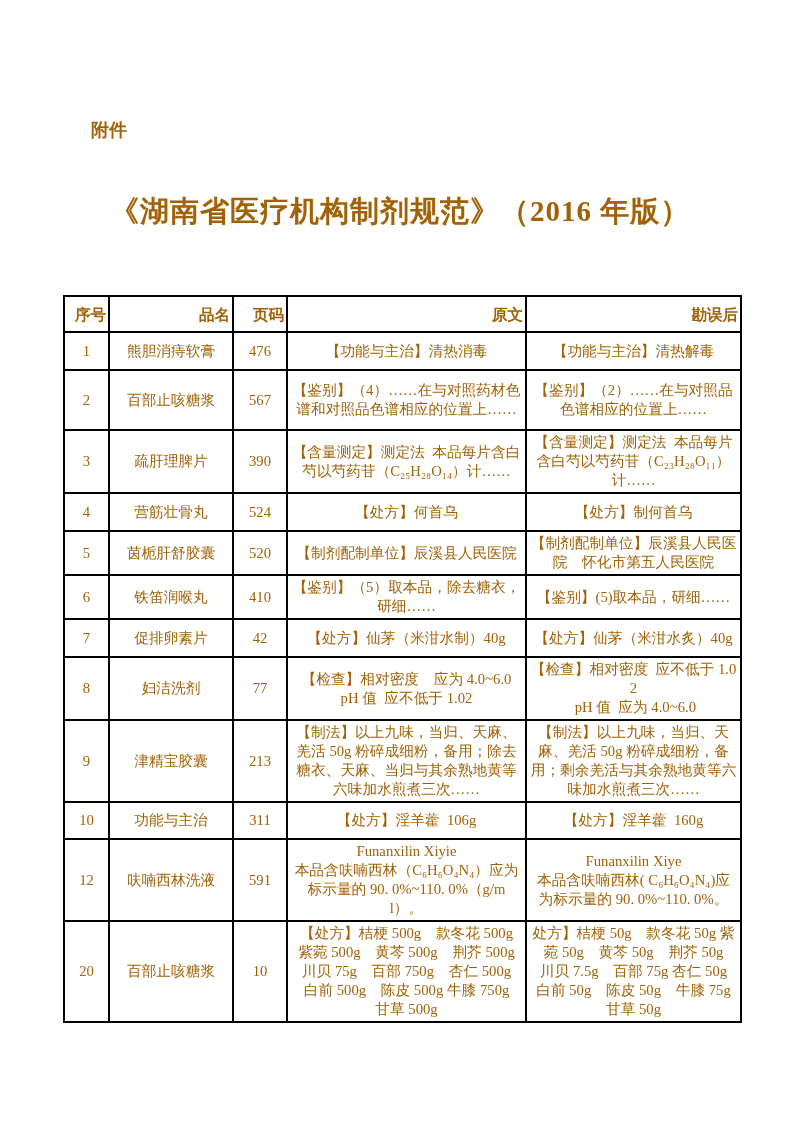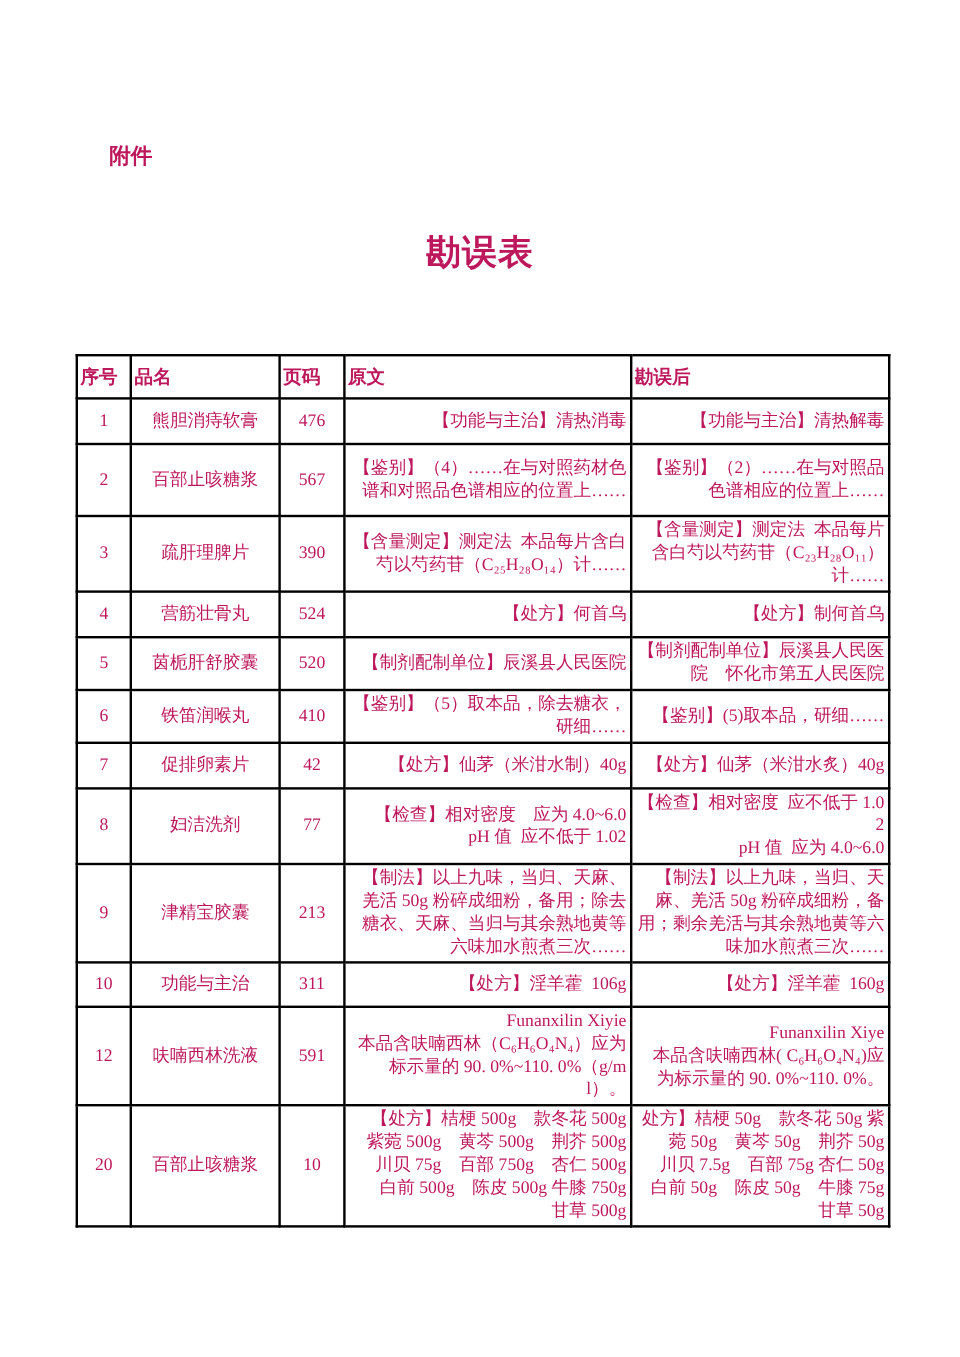--- a/index.html
+++ b/index.html
@@ -6,21 +6,21 @@
     margin: 0;
     padding: 0;
     background: #ffffff;
   }
   .page {
     position: relative;
     width: 800px;
     height: 1131px;
     background: #ffffff;
     font-family: "Liberation Serif", "DejaVu Serif", serif;
-    color: #be185d;
+    color: #a16207;
     overflow: hidden;
   }
   .attachment {
     position: absolute;
     left: 91px;
     top: 118px;
     font-size: 18px;
     font-weight: bold;
     font-family: "Liberation Sans", "DejaVu Sans", sans-serif;
   }
@@ -48,40 +48,40 @@
   table.errata th, table.errata td {
     border: 2px solid #000000;
     padding: 2px 3px;
     vertical-align: middle;
     overflow: hidden;
     word-break: break-all;
   }
   table.errata th {
     font-weight: bold;
     font-size: 15.5px;
-    text-align: left;
+    text-align: right;
     padding: 6px 2px;
   }
   td.c-no, td.c-name, td.c-page {
     text-align: center;
   }
   td.c-orig, td.c-corr {
-    text-align: right;
+    text-align: center;
     white-space: pre-wrap;
   }
 </style>
 </head>
 <body>
 
 <div class="page">
 
   <div class="attachment">附件</div>
 
   <div class="doc-title">
-    <div>勘误表</div>
+    <div>《湖南省医疗机构制剂规范》（2016 年版）</div>
   </div>
 
   <table class="errata">
     <colgroup>
       <col style="width:45px">
       <col style="width:124px">
       <col style="width:54px">
       <col style="width:239px">
       <col style="width:215px">
     </colgroup>

